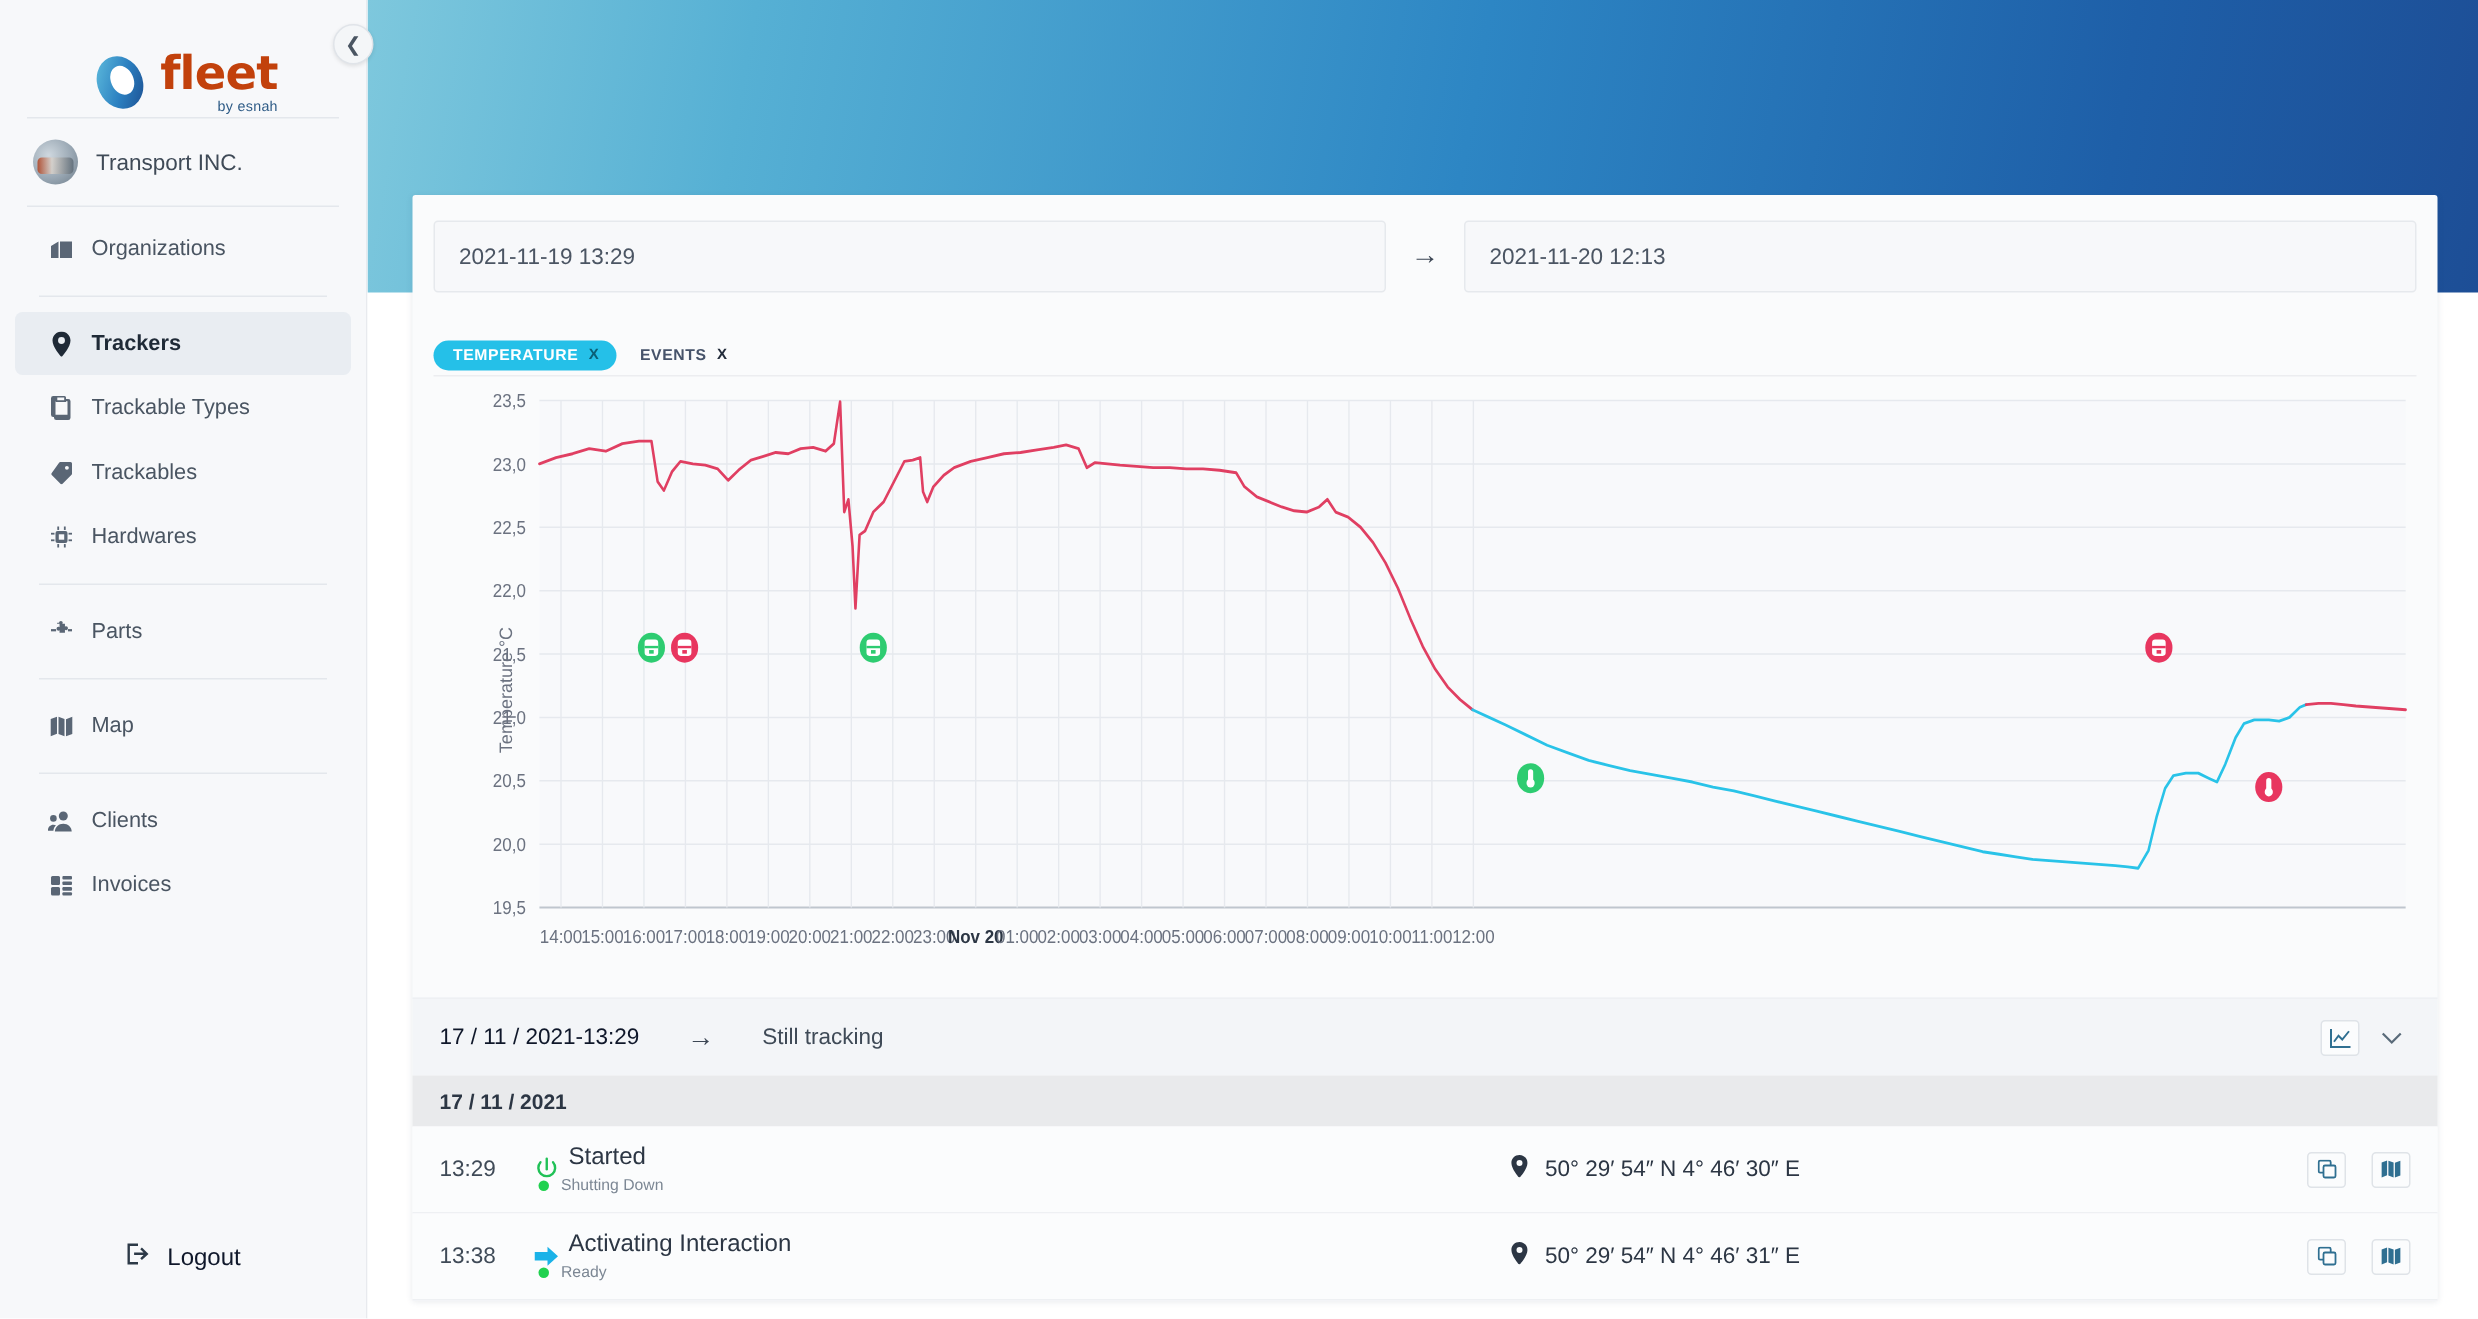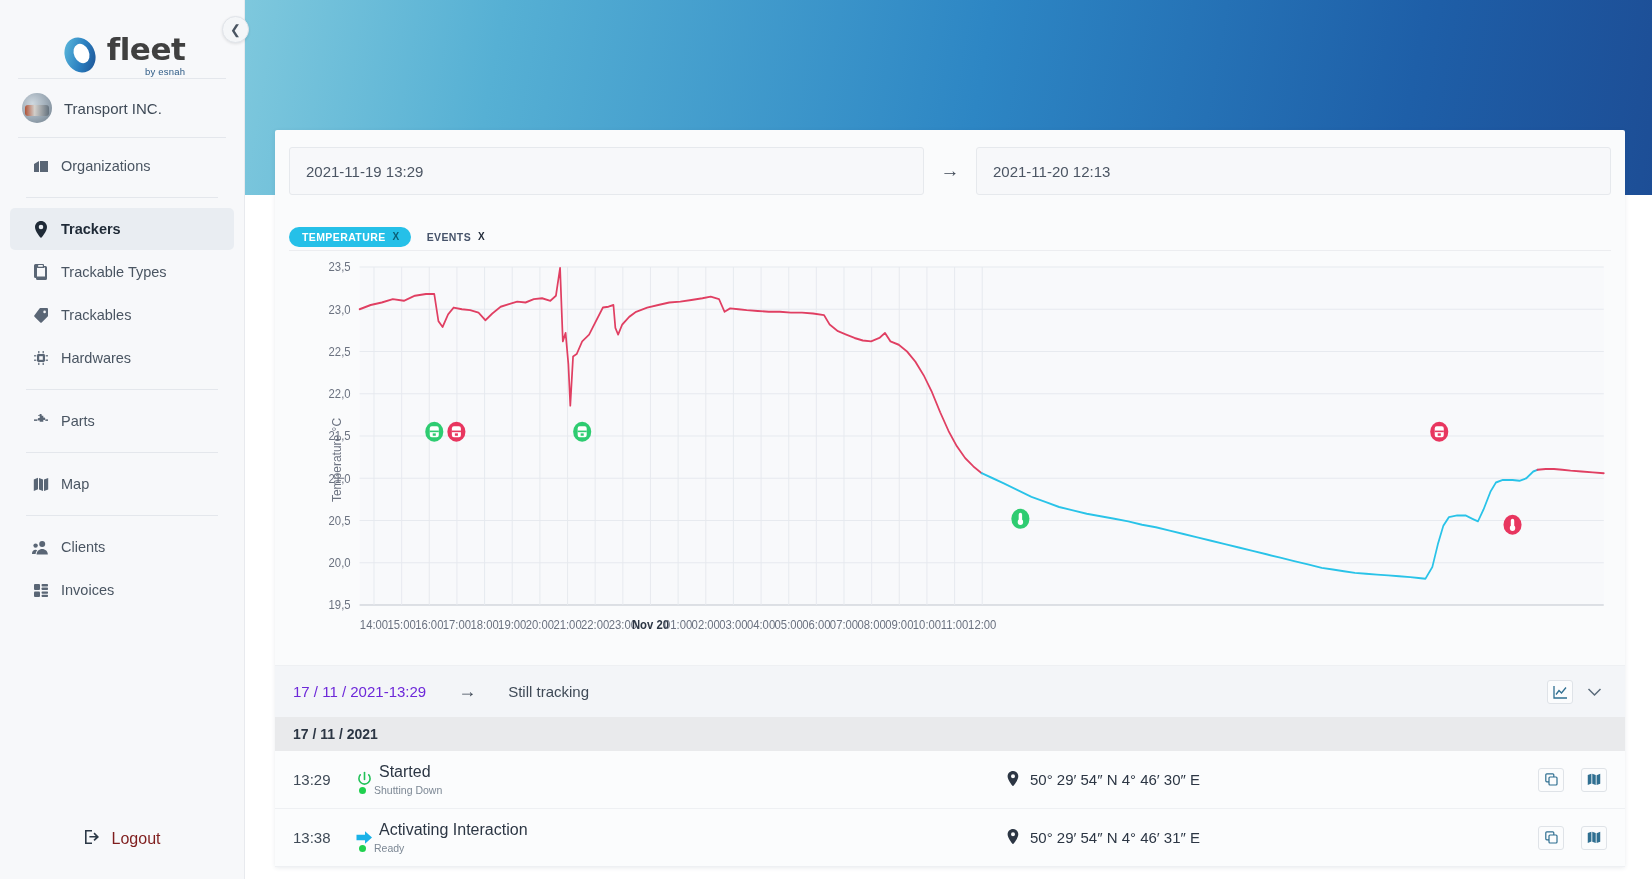--- a/index.html
+++ b/index.html
@@ -20,21 +20,21 @@
     position: relative;
   }
   .logo-wrap {
     height: 78px; display: flex; align-items: center; justify-content: center;
     padding-top: 8px;
   }
   .logo { display: flex; align-items: flex-end; gap: 6px; }
   .logo-mark { width: 42px; height: 42px; position: relative; }
   .logo-text { display: flex; flex-direction: column; align-items: flex-end; line-height: 1; }
   .logo-title {
-    font-size: 31px; font-weight: 600; color: #404040; letter-spacing: -0.5px;
+    font-size: 31px; font-weight: 600; color: #c2410c; letter-spacing: -0.5px;
     font-family: "DejaVu Sans", sans-serif;
     margin-top: 24px;
   }
   .logo-sub { font-size: 9.5px; color: #2e5b86; margin-top: 2px; letter-spacing: 0.2px; }
 
   .sep { height: 1px; background: #e4e7ec; margin: 0 18px; }
 
   .org-row {
     display: flex; align-items: center; gap: 12px;
     padding: 16px 22px; height: 58px;
@@ -59,21 +59,21 @@
   }
   .nav-item.active {
     background: #e9edf2; color: #1f2a37; font-weight: 600;
   }
   .nav-item .ico { width: 17px; height: 17px; flex: 0 0 17px; display:flex; align-items:center; justify-content:center; color:#5a6675; }
   .nav-item.active .ico { color: #1f2a37; }
   .nav-sep { height: 1px; background: #e4e7ec; margin: 10px 26px; }
 
   .logout {
     display: flex; align-items: center; gap: 11px; justify-content: center;
-    padding: 22px 0 30px; font-size: 16px; color: #7f1d1d; cursor: pointer;
+    padding: 22px 0 30px; font-size: 16px; color: #0f172a; cursor: pointer;
   }
   .logout .ico { color: #2c3947; }
 
   
   .collapse-btn {
     position: absolute; left: 222px; top: 16px; z-index: 40;
     width: 27px; height: 27px; border-radius: 50%;
     background: #f4f6f8; border: 1px solid #e0e4e9;
     display: flex; align-items: center; justify-content: center;
     color: #4a5562; font-size: 13px; cursor: pointer;
@@ -135,21 +135,21 @@
     font-size: 12px; color: #6b7280; white-space: nowrap;
   }
   .chart-svg { position: absolute; left: 0; top: 0; width: 100%; height: 100%; }
 
   
   .trackbar {
     display: flex; align-items: center;
     height: 52px; padding: 0 18px; border-top: 1px solid #eef0f3;
     background: #f3f5f8;
   }
-  .trackbar .tdate { font-size: 15px; color: #6d28d9; }
+  .trackbar .tdate { font-size: 15px; color: #0f172a; }
   .trackbar .tarrow { font-size: 18px; color: #3c4654; margin: 0 32px; }
   .trackbar .tstatus { font-size: 15px; color: #3f4a57; }
   .trackbar .spacer { flex: 1; }
   .icon-btn {
     width: 26px; height: 24px; display: flex; align-items: center; justify-content: center;
     color: #2f6f91; cursor: pointer; border-radius: 3px; margin-left: 8px;
   }
   .icon-btn.bordered { border: 1px solid #dfe3e8; background: #fbfcfd; }
 
   

